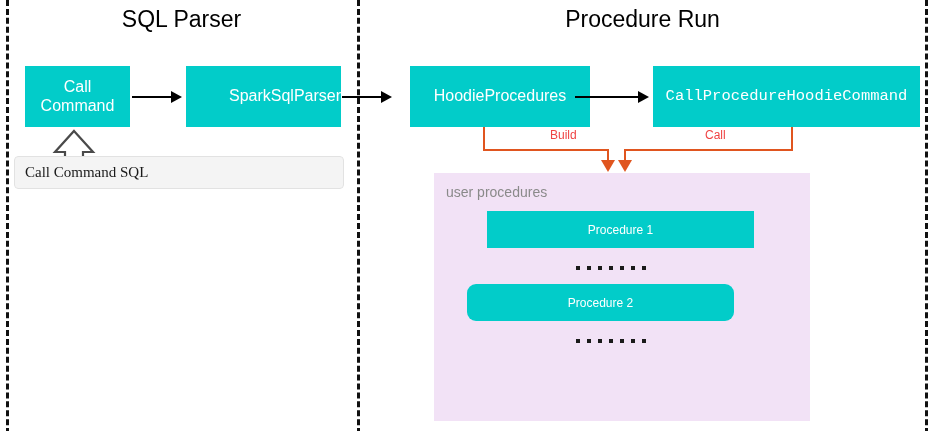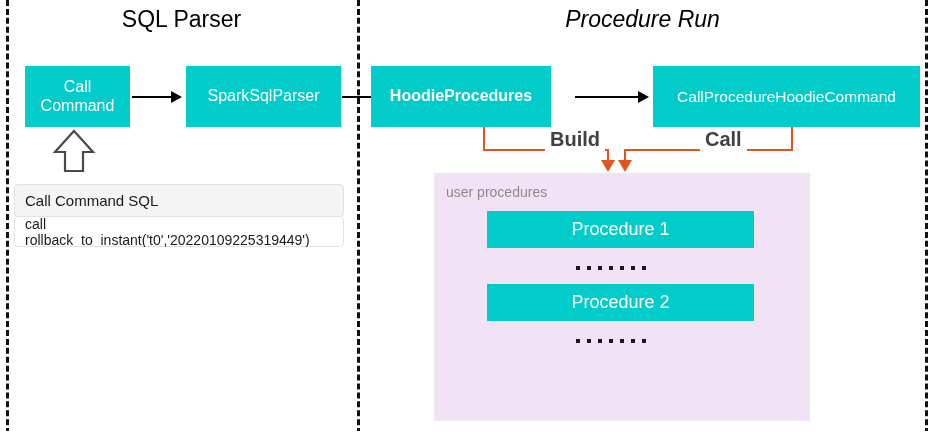--- a/index.html
+++ b/index.html
@@ -110,47 +110,46 @@
   .ol-head {
     position: absolute;
     width: 0;
     height: 0;
     border-left: 7px solid transparent;
     border-right: 7px solid transparent;
     border-top: 12px solid #E0551F;
   }
   .edge-label {
     position: absolute;
-    font-size: 20px;
-    color: #404040;
+    font-size: 12px;
+    color: #ef4444;
     background: #ffffff;
     padding: 0 5px;
     white-space: nowrap;
-    font-weight: bold;
   }
 
   
   .proc-panel {
     position: absolute;
     background: #F2E2F6;
   }
   .panel-label {
     position: absolute;
     font-size: 14px;
     color: #8a8a8a;
     white-space: nowrap;
   }
   .proc-box {
     position: absolute;
     background: #02CCC9;
     color: #ffffff;
     display: flex;
     align-items: center;
     justify-content: center;
-    font-size: 18px;
+    font-size: 12px;
     box-sizing: border-box;
   }
   .dots {
     position: absolute;
     display: flex;
     gap: 7px;
     align-items: center;
   }
   .dots i {
     display: block;
@@ -162,56 +161,55 @@
 </head>
 <body>
 
 <div id="canvas">
 
   <div class="divider" style="left:6px; height:443px;"></div>
   <div class="divider" style="left:357px; height:443px;"></div>
   <div class="divider" style="left:925px; height:443px;"></div>
 
   <div class="section-title" style="left:6px; top:6px; width:351px;">SQL Parser</div>
-  <div class="section-title" style="left:360px; top:6px; width:565px;font-style:italic;">Procedure Run</div>
+  <div class="section-title" style="left:360px; top:6px; width:565px;">Procedure Run</div>
 
   <div class="tealbox" style="left:25px; top:66px; width:105px; height:61px; flex-direction:column;">
     <span>Call</span>
     <span>Command</span>
   </div>
 
   <div class="arrow-line" style="left:132px; top:96px; width:40px;"></div>
   <div class="arrow-head" style="left:171px; top:91px;"></div>
 
-  <div class="tealbox" style="left:186px; top:66px; width:155px; height:61px;">
+  <div class="tealbox" style="left:186px; top:66px; width:155px; height:61px;justify-content:flex-end;">
     <span>SparkSqlParser</span>
   </div>
 
   <div class="arrow-line" style="left:342px; top:96px; width:42px;"></div>
   <div class="arrow-head" style="left:381px; top:91px;"></div>
 
   <div class="hollow-arrow" style="left:52px; top:128px; width:44px; height:44px;">
     <svg width="44" height="44" viewBox="0 0 44 44">
       <polygon points="22,3 41,24 31,24 31,43 13,43 13,24 3,24" fill="#ffffff" stroke="#4a4a4a" stroke-width="2.2" stroke-linejoin="miter"></polygon>
     </svg>
   </div>
 
-  <div class="sql-table" style="left:14px; top:184px; width:330px;">
+  <div class="sql-table" style="left:14px; top:156px; width:330px;font-family:Liberation Serif, serif;">
     <div class="sql-row header" style="height:33px;">Call Command SQL</div>
-    <div class="sql-row" style="height:31px;">call rollback_to_instant('t0','20220109225319449')</div>
-  </div>
-
-  <div class="tealbox" style="left:371px; top:66px; width:180px; height:61px;font-weight:bold;">
+  </div>
+
+  <div class="tealbox" style="left:410px; top:66px; width:180px; height:61px;">
     <span>HoodieProcedures</span>
   </div>
 
   <div class="arrow-line" style="left:575px; top:96px; width:64px;"></div>
   <div class="arrow-head" style="left:638px; top:91px;"></div>
 
-  <div class="tealbox small" style="left:653px; top:66px; width:267px; height:61px;">
+  <div class="tealbox small" style="left:653px; top:66px; width:267px; height:61px;font-family:Liberation Mono, monospace;">
     <span>CallProcedureHoodieCommand</span>
   </div>
 
   <div class="ol-v" style="left:483px; top:127px; height:23px;"></div>
   <div class="ol-h" style="left:483px; top:149px; width:125px;"></div>
   <div class="ol-v" style="left:607px; top:149px; height:13px;"></div>
   <div class="ol-head" style="left:601px; top:160px;"></div>
   <div class="edge-label" style="left:545px; top:128px;">Build</div>
 
   <div class="ol-v" style="left:791px; top:127px; height:23px;"></div>
@@ -231,21 +229,21 @@
   <div class="dots" style="left:576px; top:266px;">
     <i></i>
       <i></i>
       <i></i>
       <i></i>
       <i></i>
       <i></i>
       <i></i>
   </div>
 
-  <div class="proc-box" style="left:487px; top:284px; width:267px; height:37px;">
+  <div class="proc-box" style="left:467px; top:284px; width:267px; height:37px;border-radius:9px;">
     <span>Procedure 2</span>
   </div>
 
   <div class="dots" style="left:576px; top:339px;">
     <i></i>
       <i></i>
       <i></i>
       <i></i>
       <i></i>
       <i></i>

